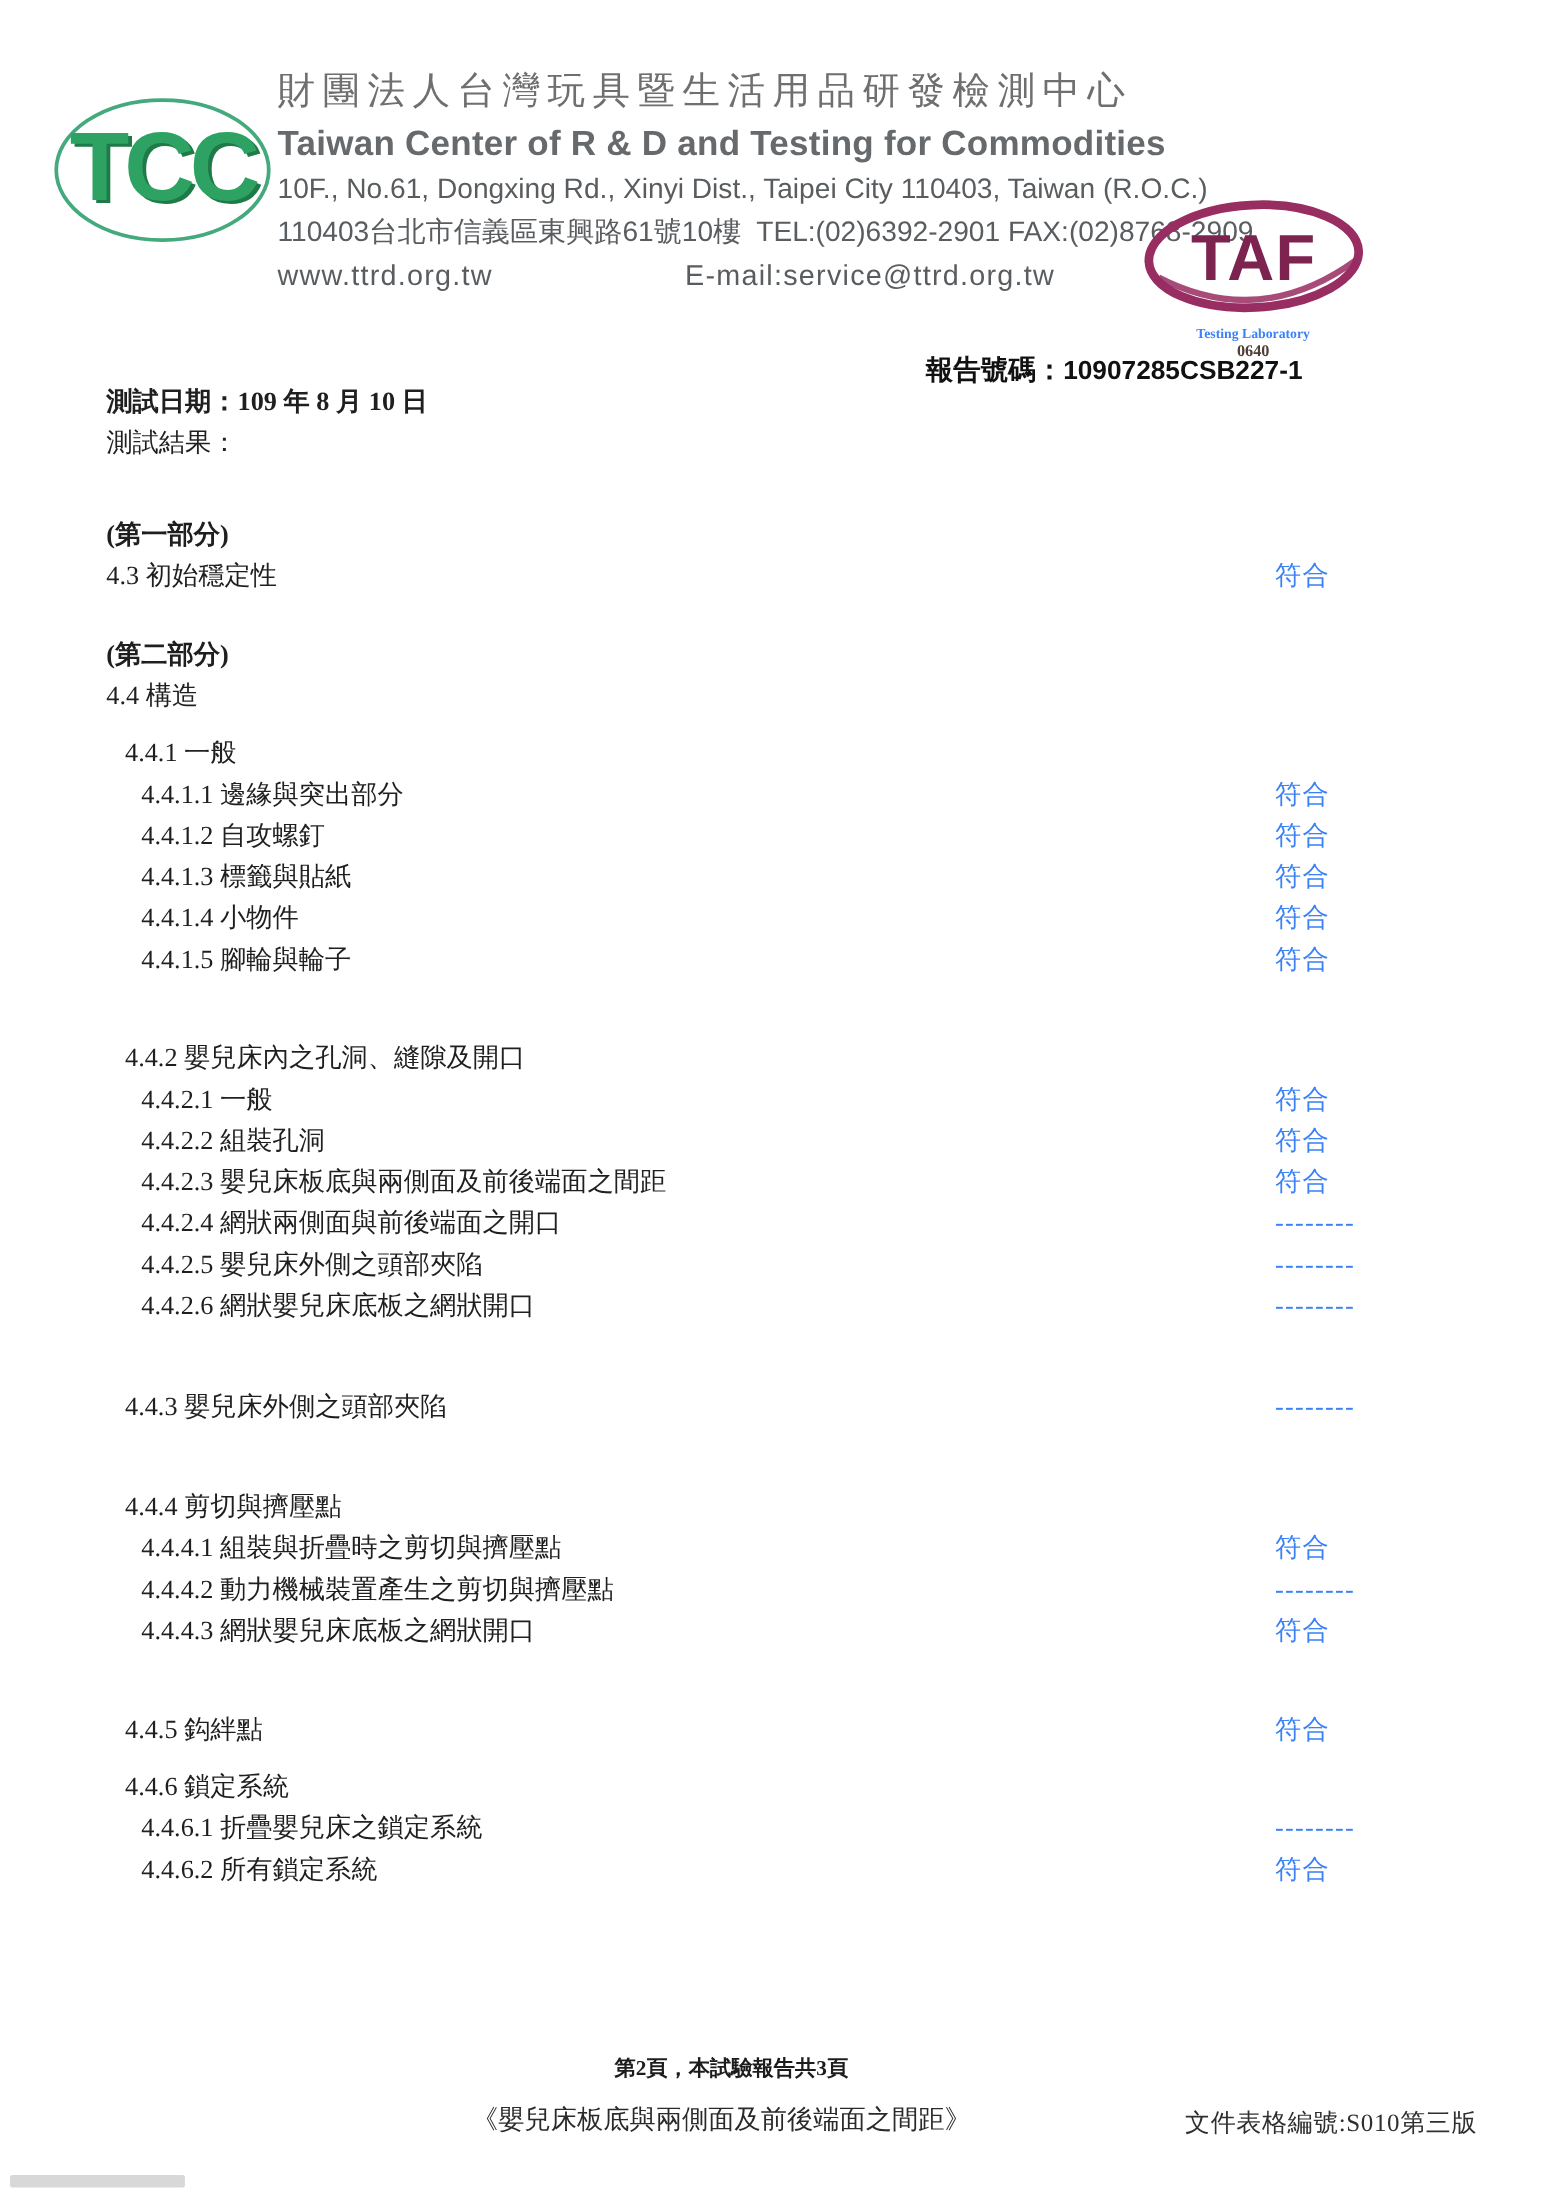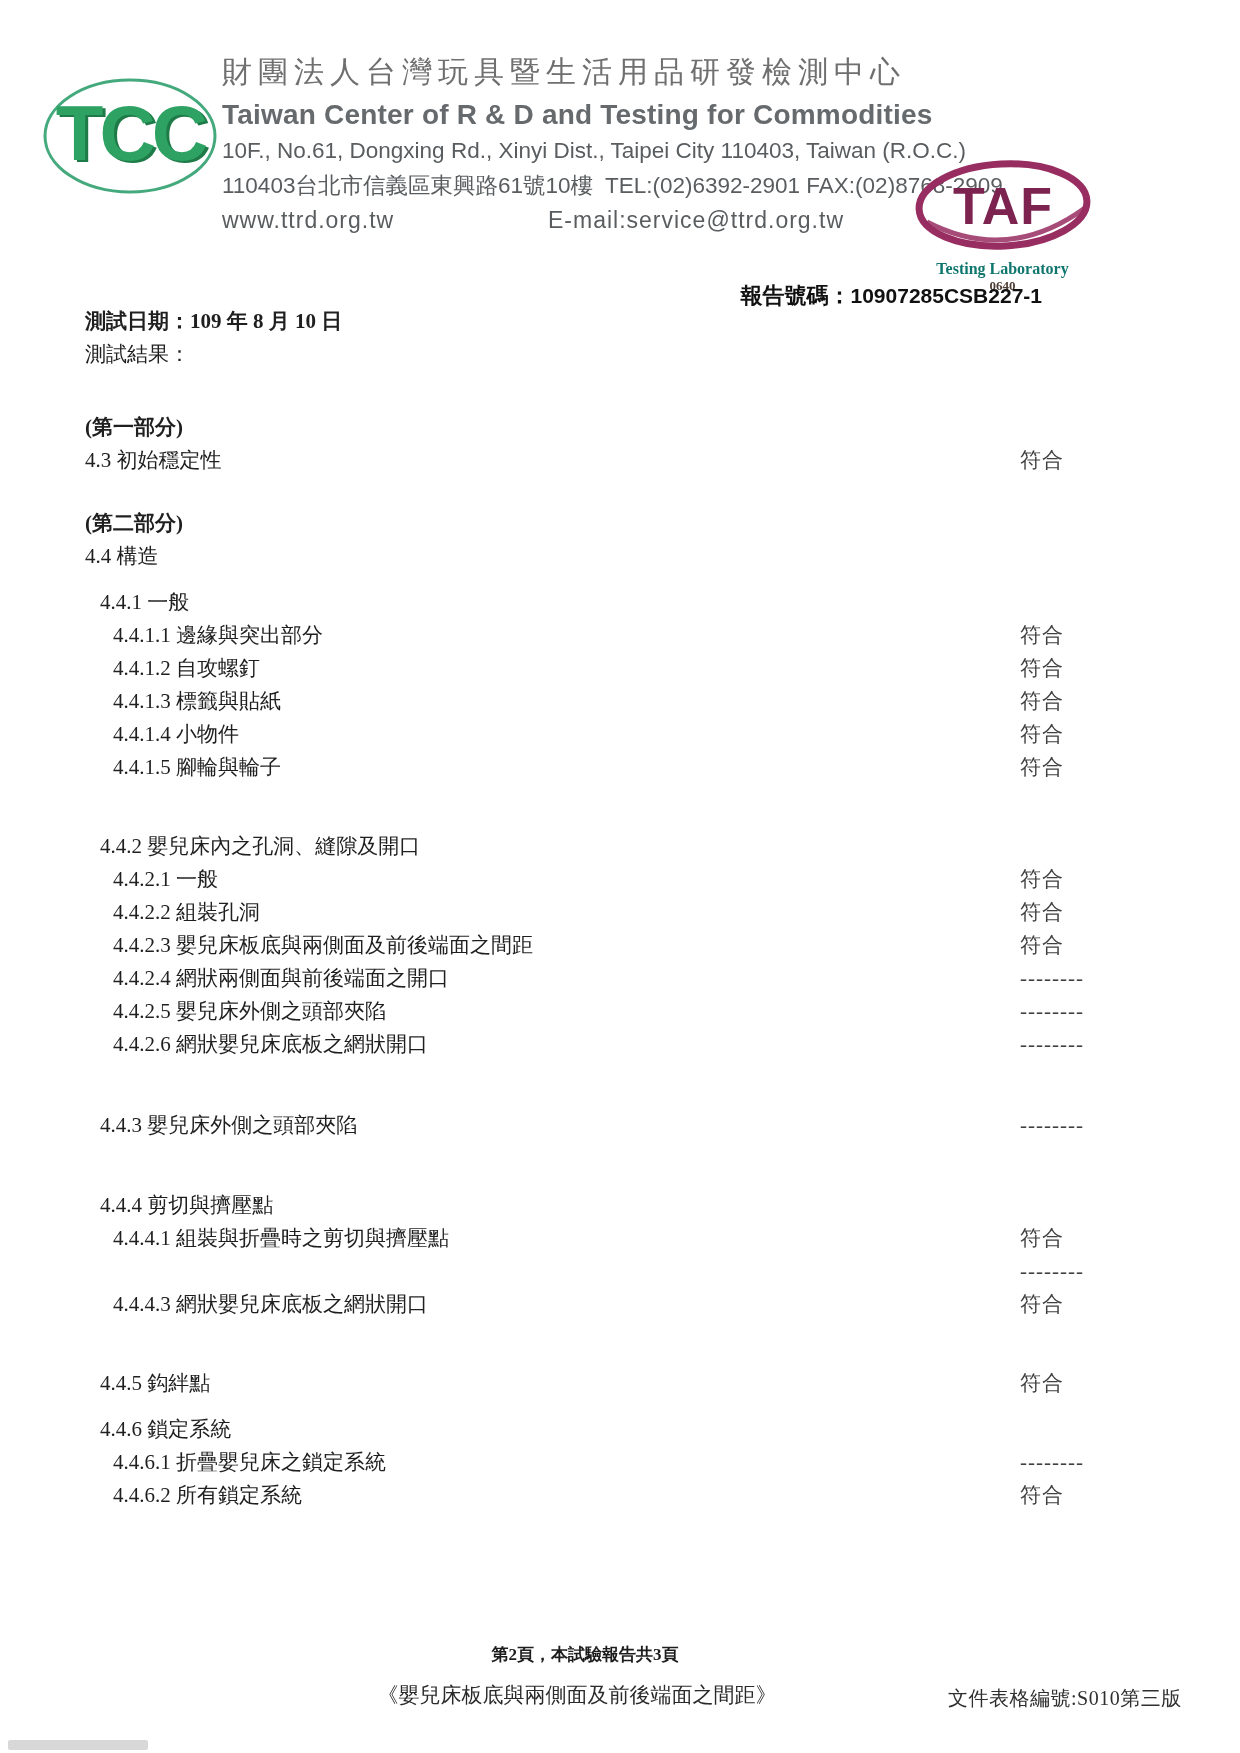--- a/index.html
+++ b/index.html
@@ -27,36 +27,36 @@
     font-family:"Liberation Sans","DejaVu Sans",sans-serif;
   }
   .hdr-line2{margin-top:6px;font-size:22.5px;color:#595d5f;white-space:nowrap;
     font-family:"Liberation Sans","DejaVu Sans",sans-serif;}
   .hdr-line2 .tel{margin-left:12px;}
   .hdr-line3{margin-top:6px;font-size:23px;color:#595d5f;white-space:nowrap;
     font-family:"Liberation Sans","DejaVu Sans",sans-serif;letter-spacing:1px;}
   .hdr-line3 .web{display:inline-block;width:326px;}
   
   .taf{position:absolute;left:905px;top:160px;width:195px;text-align:center;}
-  .taf-caption{margin-top:2px;font-size:16px;font-weight:bold;color:#0f766e;
+  .taf-caption{margin-top:2px;font-size:11px;font-weight:bold;color:#3b82f6;
     font-family:"Liberation Serif","DejaVu Serif",serif;}
   .taf-num{font-size:13px;font-weight:bold;color:#4e3e35;
     font-family:"Liberation Serif","DejaVu Serif",serif;}
   .report-no{
     position:absolute;top:281px;right:198px;white-space:nowrap;
     font-size:22px;font-weight:bold;color:#111;
   }
   .report-no .num{font-family:"Liberation Sans","DejaVu Sans",sans-serif;font-size:21px;}
   
   .body{position:absolute;left:85px;top:305px;width:1100px;}
   .row{position:relative;height:33px;line-height:33px;font-size:21px;white-space:nowrap;}
   .row.section{font-weight:bold;}
   .i1{padding-left:15px;margin-top:13px;}
   .i2{padding-left:28px;}
-  .result{position:absolute;left:935px;top:0;font-size:21px;color:#404040;letter-spacing:1px;}
+  .result{position:absolute;left:935px;top:0;font-size:21px;color:#3b82f6;letter-spacing:1px;}
   .date-line{height:33px;line-height:33px;font-size:21px;font-weight:bold;}
   .result-line{height:33px;line-height:33px;font-size:21px;}
   .gap-top{height:40px;}
   
   .foot-page{
     position:absolute;top:1643px;left:0;width:1170px;text-align:center;
     font-size:17px;font-weight:bold;color:#1c1c1c;
   }
   .foot-notice{
     position:absolute;top:1681px;left:0;width:1154px;text-align:center;
@@ -135,21 +135,21 @@
         <div class="row i2"><span>4.4.2.2 組裝孔洞</span><span class="result">符合</span></div>
         <div class="row i2"><span>4.4.2.3 嬰兒床板底與兩側面及前後端面之間距</span><span class="result">符合</span></div>
         <div class="row i2"><span>4.4.2.4 網狀兩側面與前後端面之開口</span><span class="result">--------</span></div>
         <div class="row i2"><span>4.4.2.5 嬰兒床外側之頭部夾陷</span><span class="result">--------</span></div>
         <div class="row i2"><span>4.4.2.6 網狀嬰兒床底板之網狀開口</span><span class="result">--------</span></div>
         <div style="height: 35px;"></div>
         <div class="row i1"><span>4.4.3 嬰兒床外側之頭部夾陷</span><span class="result">--------</span></div>
         <div style="height: 34px;"></div>
         <div class="row i1"><span>4.4.4 剪切與擠壓點</span></div>
         <div class="row i2"><span>4.4.4.1 組裝與折疊時之剪切與擠壓點</span><span class="result">符合</span></div>
-        <div class="row i2"><span class="result">--------</span></div>
+        <div class="row i2"><span>4.4.4.2 動力機械裝置產生之剪切與擠壓點</span><span class="result">--------</span></div>
         <div class="row i2"><span>4.4.4.3 網狀嬰兒床底板之網狀開口</span><span class="result">符合</span></div>
         <div style="height: 33px;"></div>
         <div class="row i1"><span>4.4.5 鈎絆點</span><span class="result">符合</span></div>
         <div class="row i1"><span>4.4.6 鎖定系統</span></div>
         <div class="row i2"><span>4.4.6.1 折疊嬰兒床之鎖定系統</span><span class="result">--------</span></div>
         <div class="row i2"><span>4.4.6.2 所有鎖定系統</span><span class="result">符合</span></div>
       </div>
   </div>
 
   <div class="foot-page">第2頁，本試驗報告共3頁</div>

